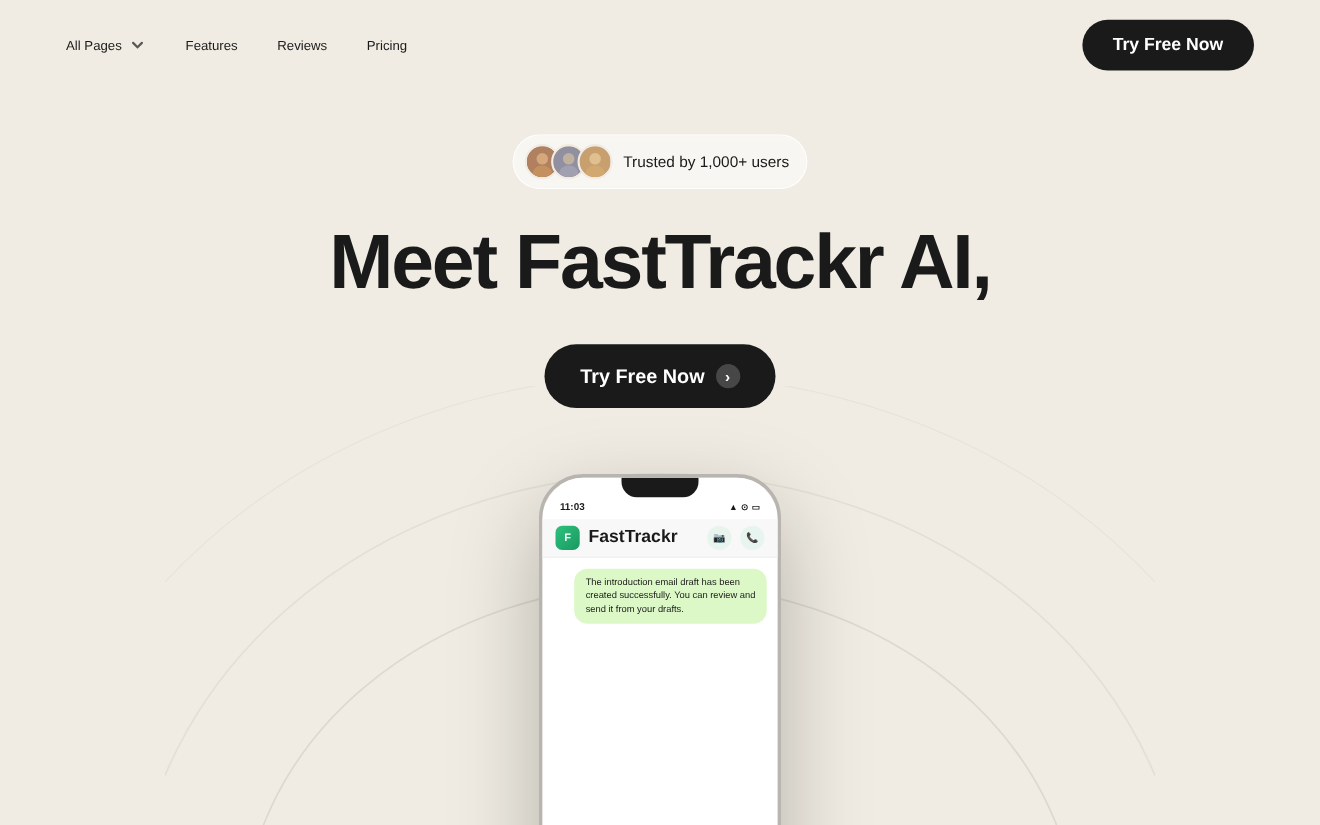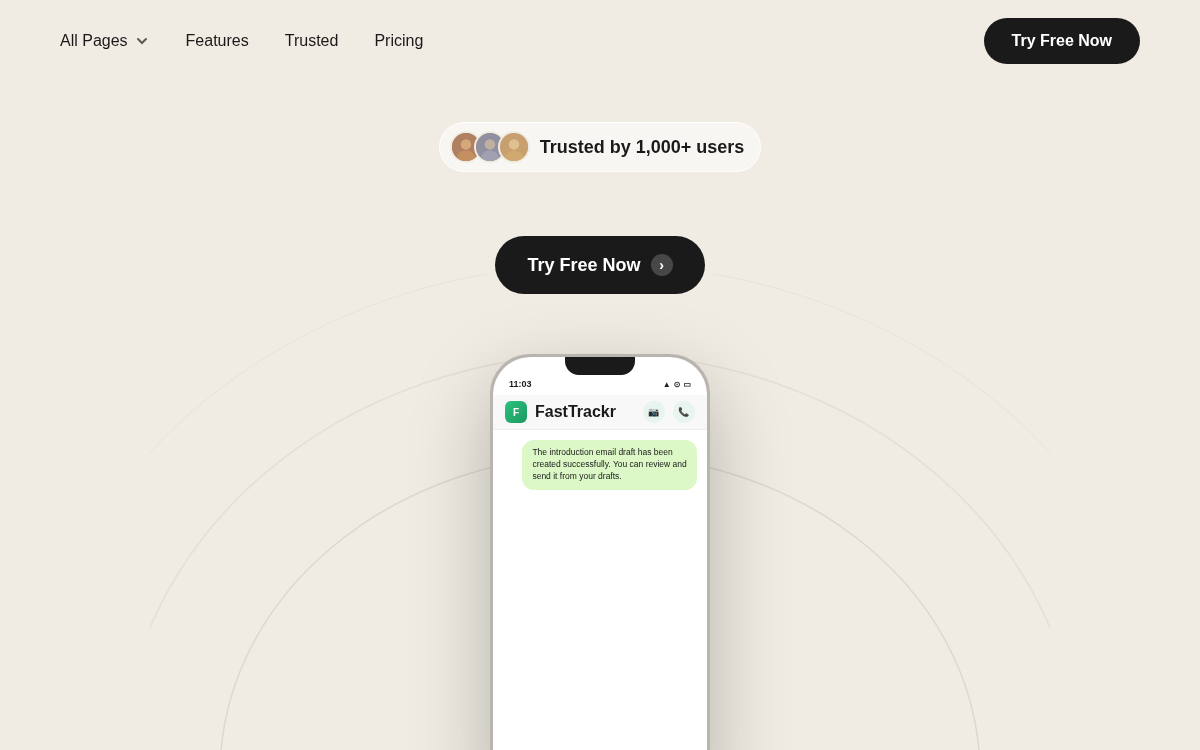--- a/index.html
+++ b/index.html
@@ -39,21 +39,21 @@
       letter-spacing: -0.3px;
     }
 
     .nav-links {
       display: flex;
       align-items: center;
       gap: 36px;
     }
 
     .nav-link {
-      font-size: 16px;
+      font-size: 12px;
       color: #1a1a1a;
       text-decoration: none;
       font-weight: 500;
       cursor: pointer;
     }
 
     .nav-link-dropdown {
       display: flex;
       align-items: center;
       gap: 6px;
@@ -112,23 +112,23 @@
       background: #ccc;
     }
 
     .avatar:first-child { margin-left: 0; }
 
     .avatar-1 { background: linear-gradient(135deg, #a0856a, #7a6050); }
     .avatar-2 { background: linear-gradient(135deg, #c4a882, #a07860); }
     .avatar-3 { background: linear-gradient(135deg, #d4b896, #c09070); }
 
     .trust-text {
-      font-size: 18px;
-      color: #1a1a1a;
-      font-weight: 700;
+      font-size: 14px;
+      color: #1a1a1a;
+      font-weight: 400;
     }
 
     .hero-title {
       font-size: 70px;
       font-weight: 800;
       color: #1a1a1a;
       text-align: center;
       line-height: 1.1;
       letter-spacing: -2px;
       margin-bottom: 36px;
@@ -342,21 +342,21 @@
 <nav>
 
   <div class="nav-links">
     <a class="nav-link nav-link-dropdown">
       <span>All Pages</span>
       <svg class="chevron-down" viewBox="0 0 16 16" fill="none">
         <path d="M4 6l4 4 4-4" stroke="#1a1a1a" stroke-width="2" stroke-linecap="round"></path>
       </svg>
     </a>
     <a class="nav-link">Features</a>
-    <a class="nav-link">Trusted</a>
+    <a class="nav-link">Reviews</a>
     <a class="nav-link">Pricing</a>
   </div>
 
   <button class="try-free-btn-nav">Try Free Now</button>
 </nav>
 
 <section class="hero">
 
   <div class="trust-badge">
     <div class="avatars">
@@ -380,20 +380,21 @@
           <circle cx="16" cy="16" r="16" fill="#c8a070"></circle>
           <circle cx="16" cy="13" r="6" fill="#e0c090"></circle>
           <ellipse cx="16" cy="28" rx="10" ry="8" fill="#d0a870"></ellipse>
         </svg>
       </div>
     </div>
     <span class="trust-text">Trusted by 1,000+ users</span>
   </div>
 
   <h1 class="hero-title">
+    <span>Meet FastTrackr AI,</span>
   </h1>
 
   <button class="try-free-btn-hero">
     <span>Try Free Now</span>
     <span class="arrow-icon">›</span>
   </button>
 
   <div class="phone-area">
 
     <div class="arc-container">

